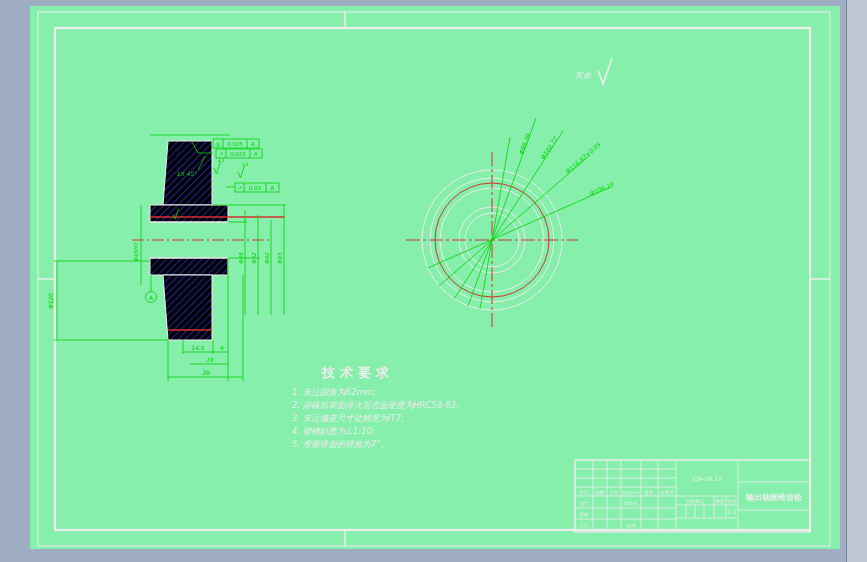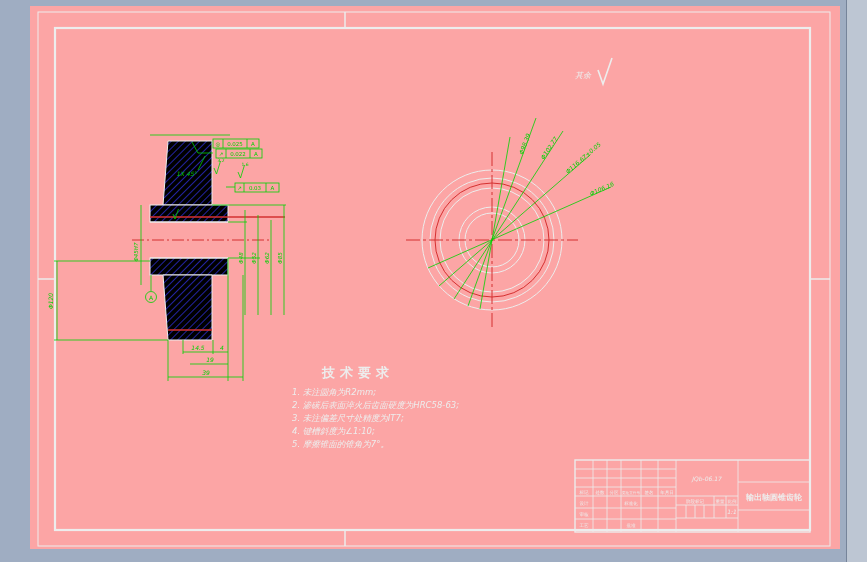--- a/index.html
+++ b/index.html
@@ -1,18 +1,18 @@
 <!DOCTYPE html>
 <html><head>
 <meta charset="utf-8">
 <style>
   html,body{margin:0;padding:0;background:#9fadc2;width:867px;height:562px;overflow:hidden;
     font-family:"DejaVu Sans",sans-serif;}
   #stage{position:absolute;left:0;top:0;width:867px;height:562px;}
-  #sheet{position:absolute;left:30px;top:6px;width:810px;height:543px;background:#fca5a5;}
+  #sheet{position:absolute;left:30px;top:6px;width:810px;height:543px;background:#86efac;}
   #right-strip{position:absolute;left:846px;top:0;width:21px;height:562px;background:#bdc6d3;
     border-left:1px solid #76849a;}
   svg text{user-select:none;}
   .g{fill:#00d200;}
   .gi{fill:#00d200;font-style:italic;}
   .w{fill:#ededed;}
   .wi{fill:#ededed;font-style:italic;}
 </style>
 </head>
 <body>

